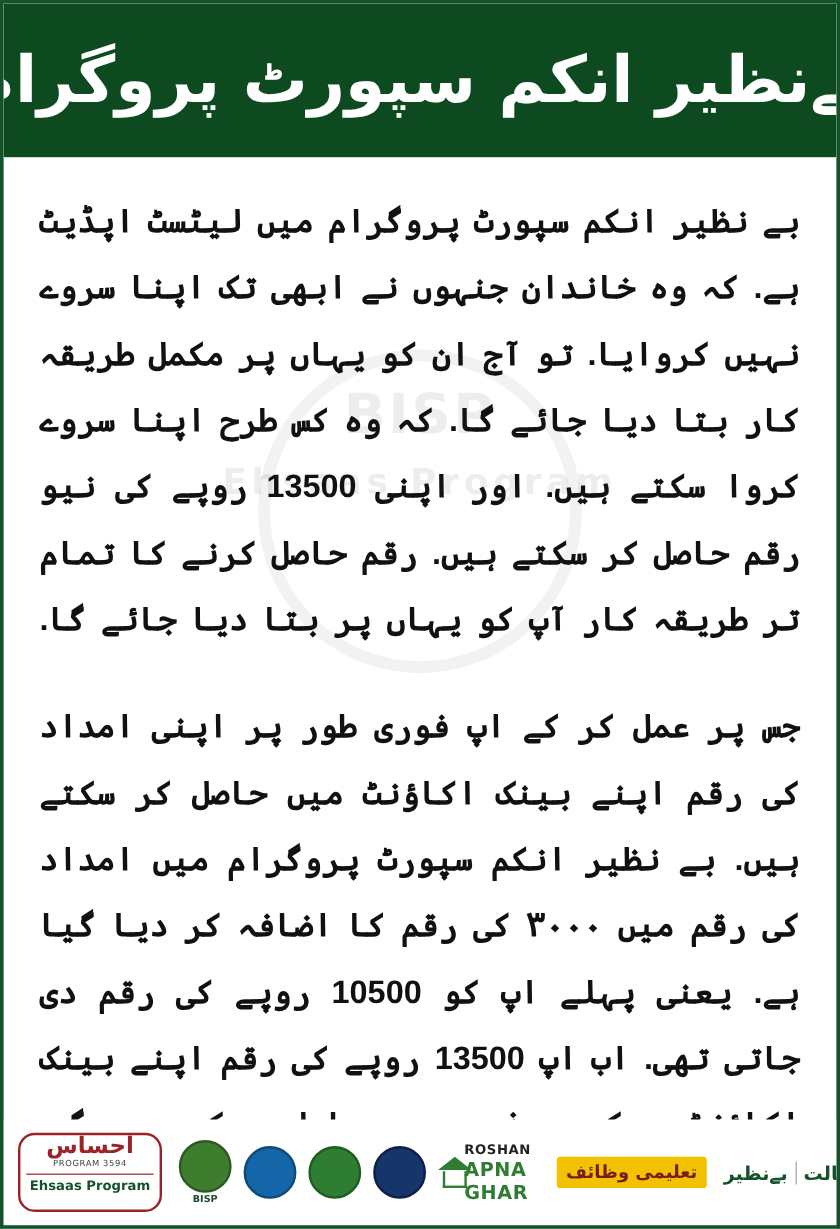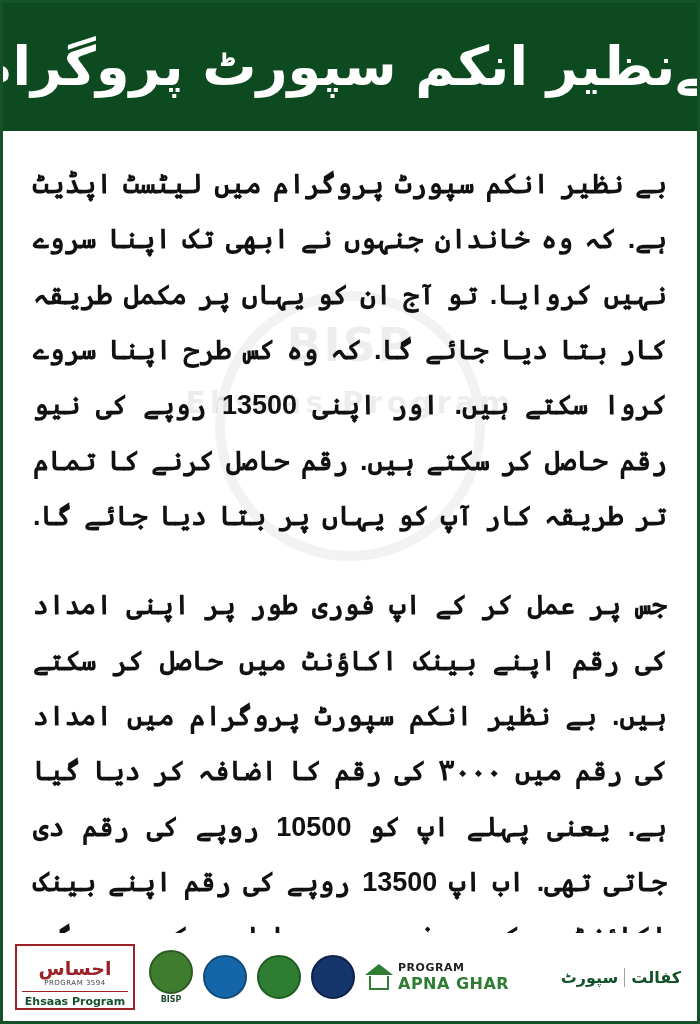--- a/index.html
+++ b/index.html
@@ -118,25 +118,25 @@
     padding: 0 10px 0 12px;
     box-sizing: border-box;
     background: #ffffff;
     gap: 8px;
   }
 
   .ehsaas-badge {
     width: 120px;
     height: 66px;
     border: 2px solid #9b2226;
-    border-radius: 0;
+    border-radius: 14px;
     display: flex;
     flex-direction: column;
     align-items: center;
-    justify-content: flex-end;
+    justify-content: flex-start;
     box-sizing: border-box;
     flex: none;
   }
   .ehsaas-badge .urdu {
     color: #9b2226;
     font-size: 19px;
     font-weight: bold;
     line-height: 1;
     direction: rtl;
   }
@@ -315,28 +315,29 @@
       <div class="logo-item">
         <div class="circle-logo c-navy"></div>
       </div>
 
       <div class="roshan">
         <div class="roshan-house">
           <div class="roof"></div>
           <div class="base"></div>
         </div>
         <div class="roshan-text">
-          <div class="l1">PROGRAM</div>
+          <div class="l1">ROSHAN</div>
           <div class="l2">APNA GHAR</div>
         </div>
       </div>
 
+      <div class="yellow-chip">تعلیمی وظائف</div>
     </div>
 
     <div class="right-tags">
 
       <div class="tag">کفالت</div>
-      <div class="tag">سپورٹ</div>
+      <div class="tag">بےنظیر</div>
     </div>
 
   </div>
 
 </div>
 
 </body></html>

